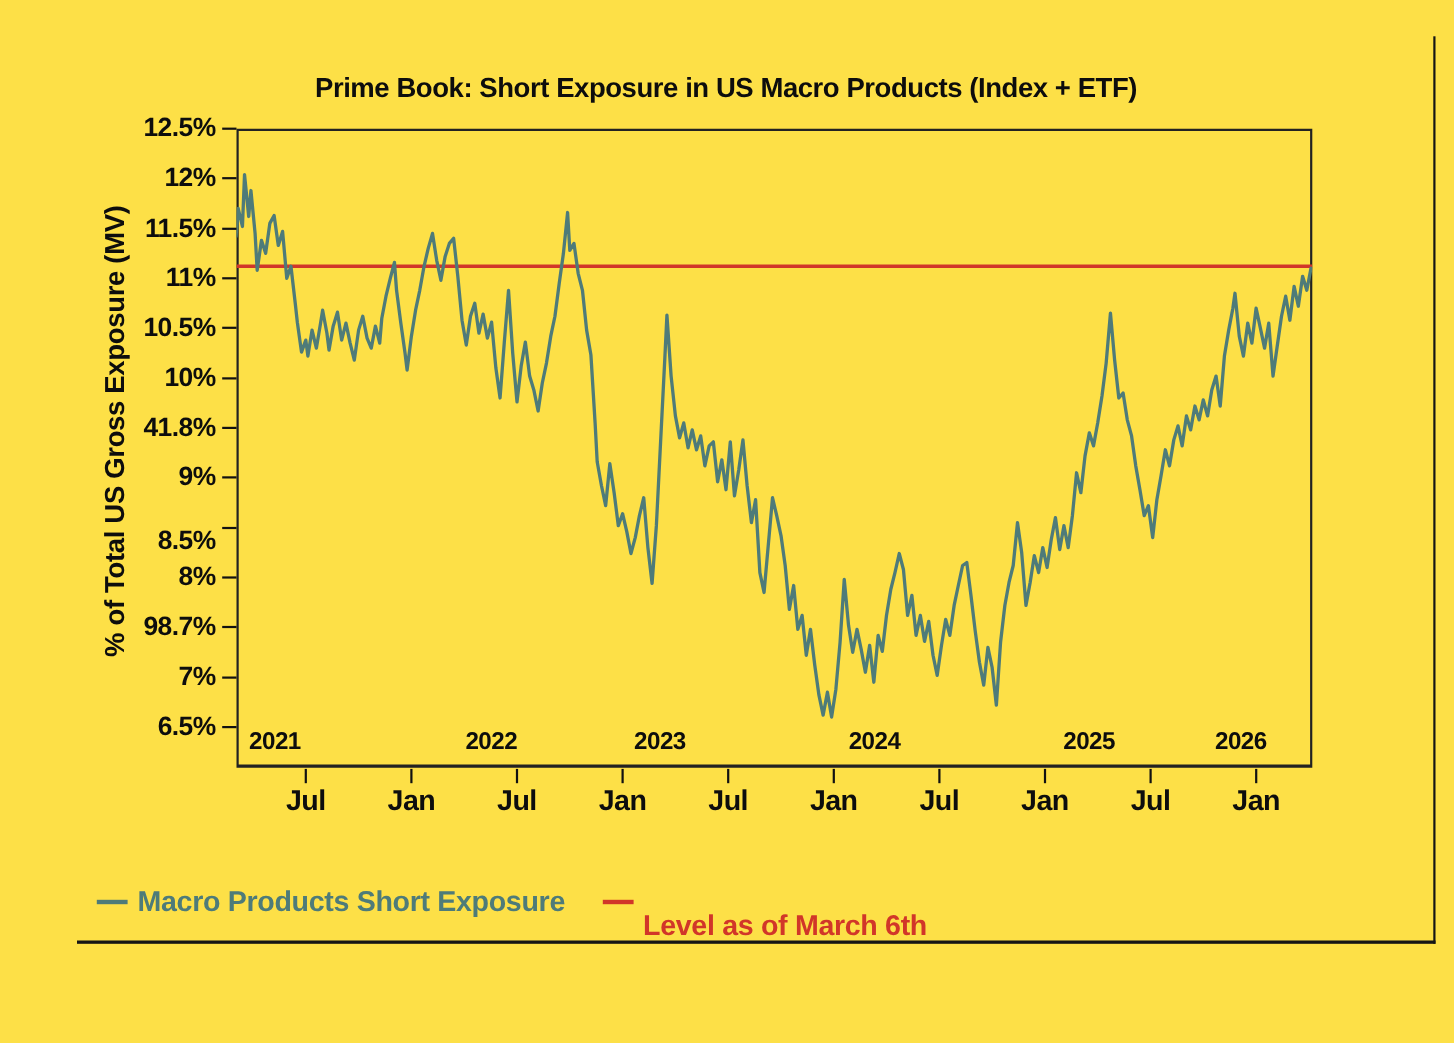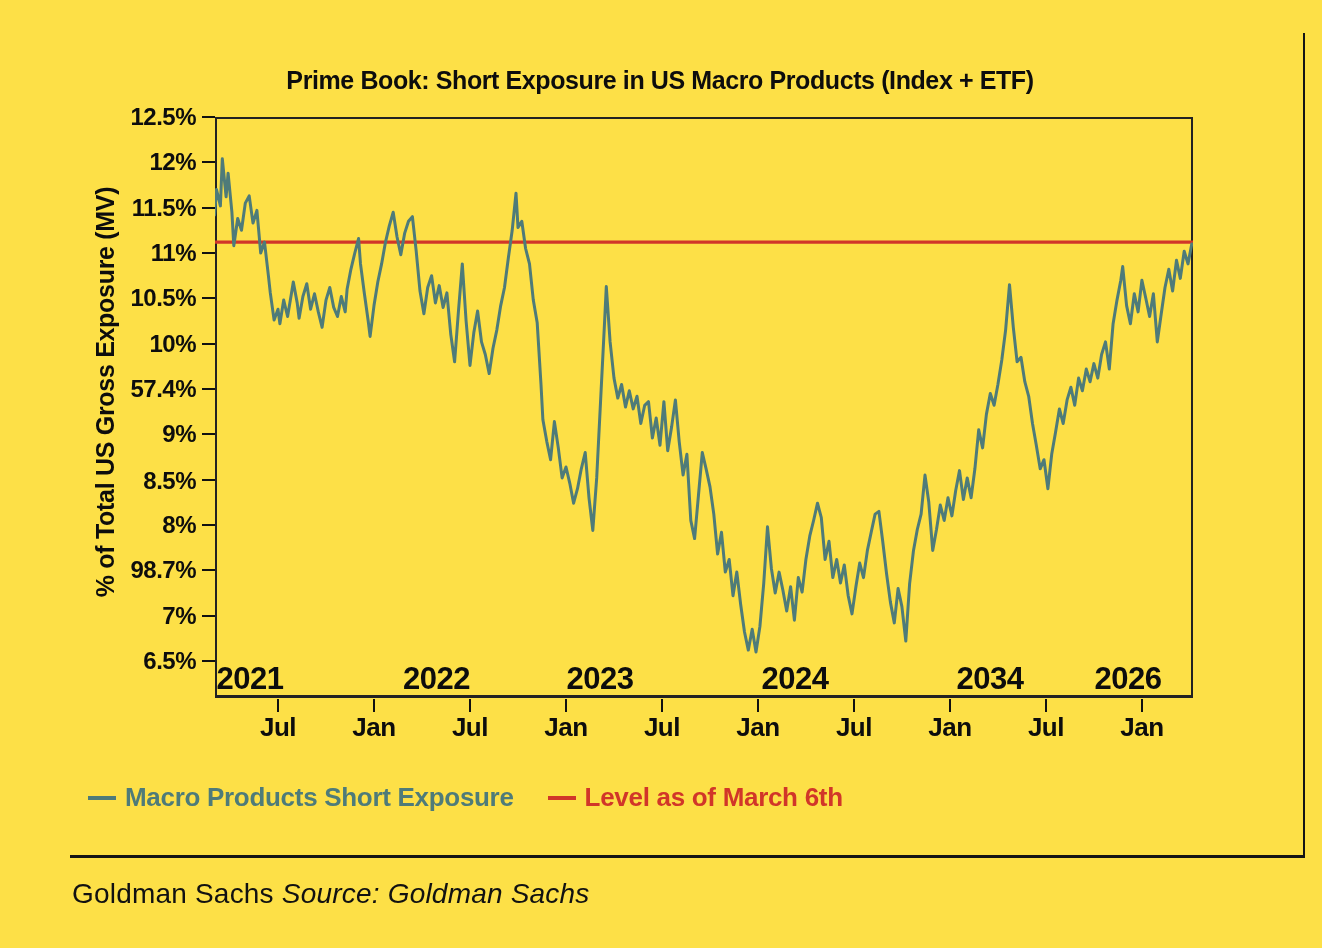--- a/index.html
+++ b/index.html
@@ -15,21 +15,21 @@
             border-top:2px solid #222;border-left:2px solid #222;border-right:2px solid #222;
             border-bottom:3px solid #222;box-sizing:border-box;}
   #chart-svg{position:absolute;left:215px;top:117px;}
   .ytick{position:absolute;height:2px;width:13px;background:#111;}
   .ytick-label{position:absolute;left:56px;width:140px;text-align:right;
                font-size:24px;font-weight:700;letter-spacing:-0.5px;}
   .xtick{position:absolute;width:2px;height:13px;background:#111;top:699px;}
   .xtick-label{position:absolute;width:90px;text-align:center;top:712px;
                font-size:26px;font-weight:700;letter-spacing:-0.5px;}
   .year-label{position:absolute;width:130px;text-align:center;top:661px;
-              font-size:31px;font-weight:700;letter-spacing:-0.5px;}
+              font-size:22px;font-weight:700;letter-spacing:-0.5px;}
   .legend{position:absolute;left:88px;top:782px;display:flex;align-items:center;
           font-size:26px;font-weight:700;letter-spacing:-0.3px;white-space:nowrap;}
   .legend-item{display:flex;align-items:center;}
   .legend-item + .legend-item{margin-left:34px;}
   .legend-swatch{display:inline-block;width:28px;height:4px;margin-right:9px;}
   .footer{position:absolute;left:72px;top:878px;font-size:28px;color:#111;letter-spacing:0.2px;}
   .footer .italic{font-style:italic;}
 </style>
 </head>
 <body>
@@ -56,25 +56,25 @@
       <div class="ytick-label" style="top: 148.333px;">12%</div>
       <div class="ytick" style="left: 202px; top: 206.667px;"></div>
       <div class="ytick-label" style="top: 193.667px;">11.5%</div>
       <div class="ytick" style="left: 202px; top: 252px;"></div>
       <div class="ytick-label" style="top: 239px;">11%</div>
       <div class="ytick" style="left: 202px; top: 297.333px;"></div>
       <div class="ytick-label" style="top: 284.333px;">10.5%</div>
       <div class="ytick" style="left: 202px; top: 342.667px;"></div>
       <div class="ytick-label" style="top: 329.667px;">10%</div>
       <div class="ytick" style="left: 202px; top: 388px;"></div>
-      <div class="ytick-label" style="top: 375px;">57.4%</div>
+      <div class="ytick-label" style="top: 375px;">41.8%</div>
       <div class="ytick" style="left: 202px; top: 433.333px;"></div>
       <div class="ytick-label" style="top: 420.333px;">9%</div>
       <div class="ytick" style="left: 202px; top: 478.667px;"></div>
-      <div class="ytick-label" style="top: 467px;">8.5%</div>
+      <div class="ytick-label" style="top: 478px;">8.5%</div>
       <div class="ytick" style="left: 202px; top: 524px;"></div>
       <div class="ytick-label" style="top: 511px;">8%</div>
       <div class="ytick" style="left: 202px; top: 569.333px;"></div>
       <div class="ytick-label" style="top: 556.333px;">98.7%</div>
       <div class="ytick" style="left: 202px; top: 614.667px;"></div>
       <div class="ytick-label" style="top: 601.667px;">7%</div>
       <div class="ytick" style="left: 202px; top: 660px;"></div>
       <div class="ytick-label" style="top: 647px;">6.5%</div>
       <div class="xtick" style="left: 276.973px;"></div>
       <div class="xtick-label" style="left: 232.973px;">Jul</div>
@@ -93,33 +93,29 @@
       <div class="xtick" style="left: 948.94px;"></div>
       <div class="xtick-label" style="left: 904.94px;">Jan</div>
       <div class="xtick" style="left: 1044.94px;"></div>
       <div class="xtick-label" style="left: 1000.94px;">Jul</div>
       <div class="xtick" style="left: 1140.93px;"></div>
       <div class="xtick-label" style="left: 1096.93px;">Jan</div>
       <div class="year-label" style="left: 184.942px;">2021</div>
       <div class="year-label" style="left: 340.071px; text-align: right;">2022</div>
       <div class="year-label" style="left: 534.941px;">2023</div>
       <div class="year-label" style="left: 730.004px;">2024</div>
-      <div class="year-label" style="left: 925.066px;">2034</div>
+      <div class="year-label" style="left: 925.066px;">2025</div>
       <div class="year-label" style="left: 1063px;">2026</div>
     </div>
 
   <div class="legend">
     <span class="legend-item">
       <span class="legend-swatch" id="swatch-0" style="background: rgb(78, 123, 121);"></span>
       <span id="legend-label-0" style="color: rgb(78, 123, 121);">Macro Products Short Exposure</span>
     </span>
     <span class="legend-item">
       <span class="legend-swatch" id="swatch-1" style="background: rgb(209, 54, 41);"></span>
-      <span id="legend-label-1" style="color: rgb(209, 54, 41);">Level as of March 6th</span>
+      <span id="legend-label-1" style="color: rgb(209, 54, 41); margin-top: 44px;">Level as of March 6th</span>
     </span>
   </div>
 
-  <div class="footer">
-    <span>Goldman Sachs</span>
-    <span class="italic">Source: Goldman Sachs</span>
-  </div>
 
 </div>
 
 </body></html>

